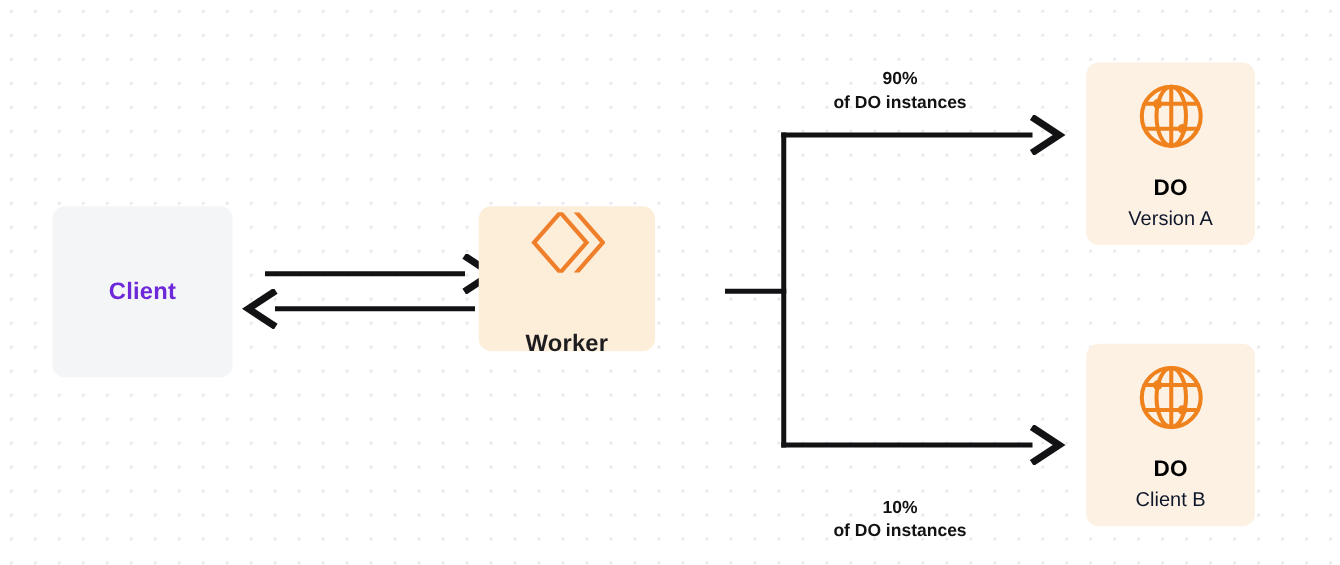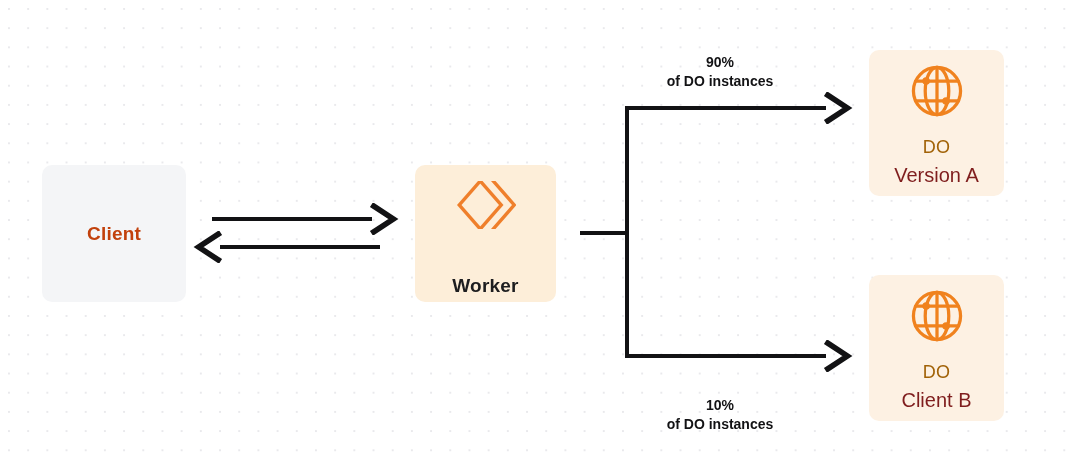--- a/index.html
+++ b/index.html
@@ -34,30 +34,30 @@
   #node-client {
     left: 42px;
     top: 165px;
     width: 144px;
     height: 137px;
     background: #f4f5f7;
   }
   #node-client .node-title {
     font-size: 19px;
     font-weight: bold;
-    color: #c2410c;
+    color: #6d28d9;
     letter-spacing: 0.2px;
   }
 
   
   #node-worker {
-    left: 415px;
+    left: 383px;
     top: 165px;
     width: 141px;
-    height: 137px;
+    height: 116px;
     background: #fdeed9;
     gap: 18px;
   }
   #node-worker .worker-icon {
     margin-top: 4px;
     margin-bottom: 18px;
   }
   #node-worker .node-title {
     font-size: 19px;
     font-weight: bold;
@@ -73,29 +73,29 @@
     background: #fdf1e3;
   }
   #node-do-a { top: 50px; }
   #node-do-b { top: 275px; }
   .node-do .do-icon {
     margin-top: 2px;
     margin-bottom: 14px;
   }
   .node-do .do-title {
     font-size: 18px;
-    font-weight: normal;
-    color: #a16207;
+    font-weight: bold;
+    color: #000000;
     line-height: 1.1;
     letter-spacing: 0.2px;
   }
   .node-do .do-subtitle {
-    font-size: 20px;
+    font-size: 16px;
     font-weight: normal;
-    color: #7f1d1d;
+    color: #0f172a;
     margin-top: 6px;
     line-height: 1.1;
   }
 
   
   .connectors {
     position: absolute;
     left: 0;
     top: 0;
     width: 1072px;

